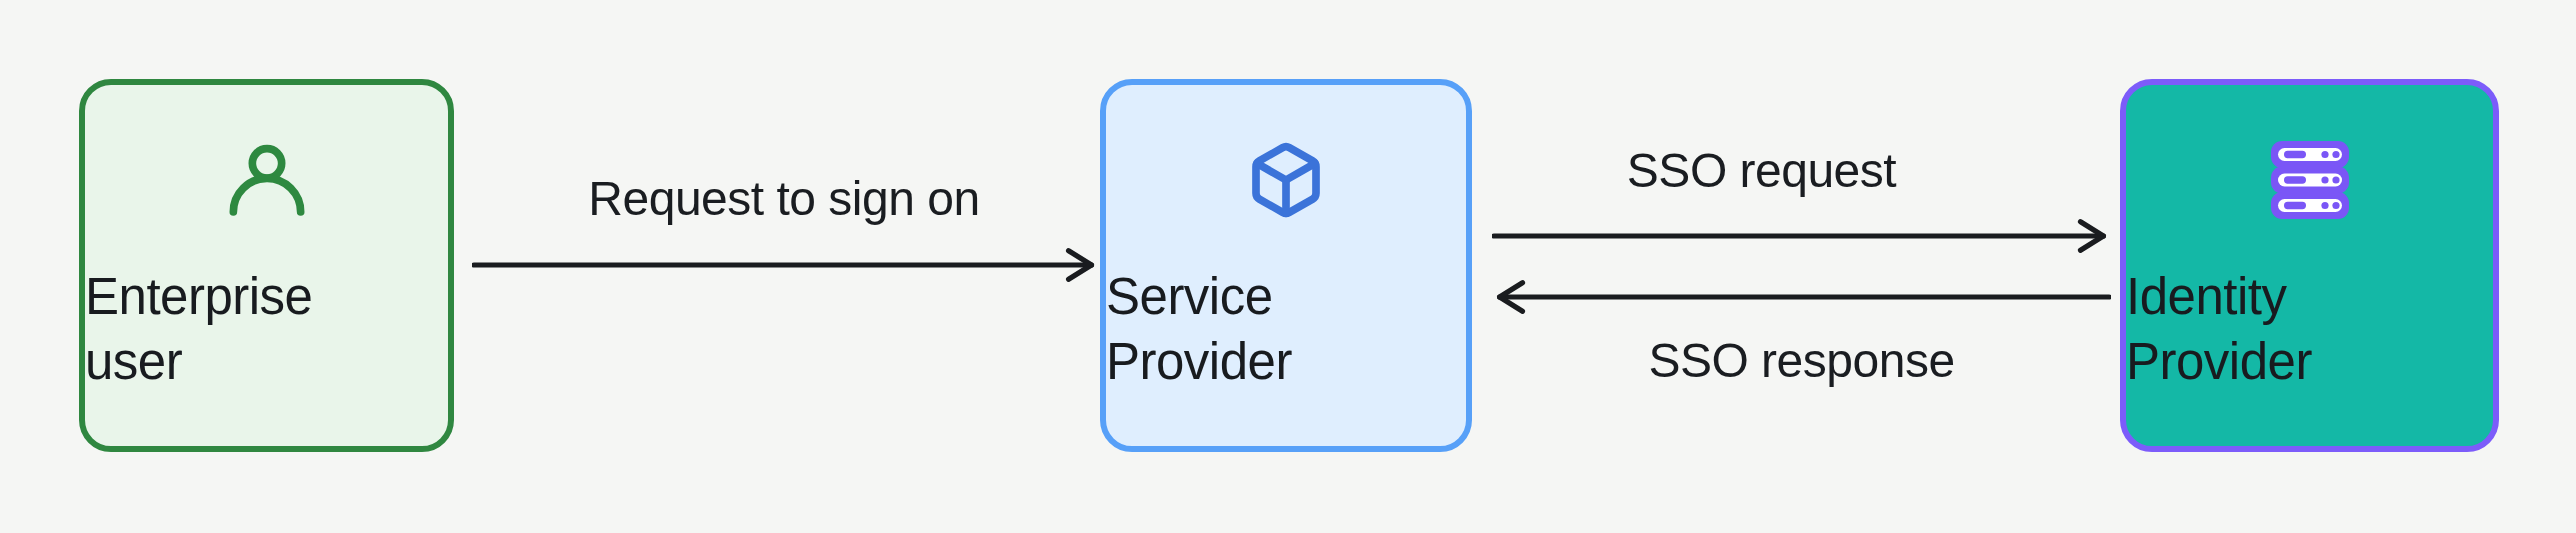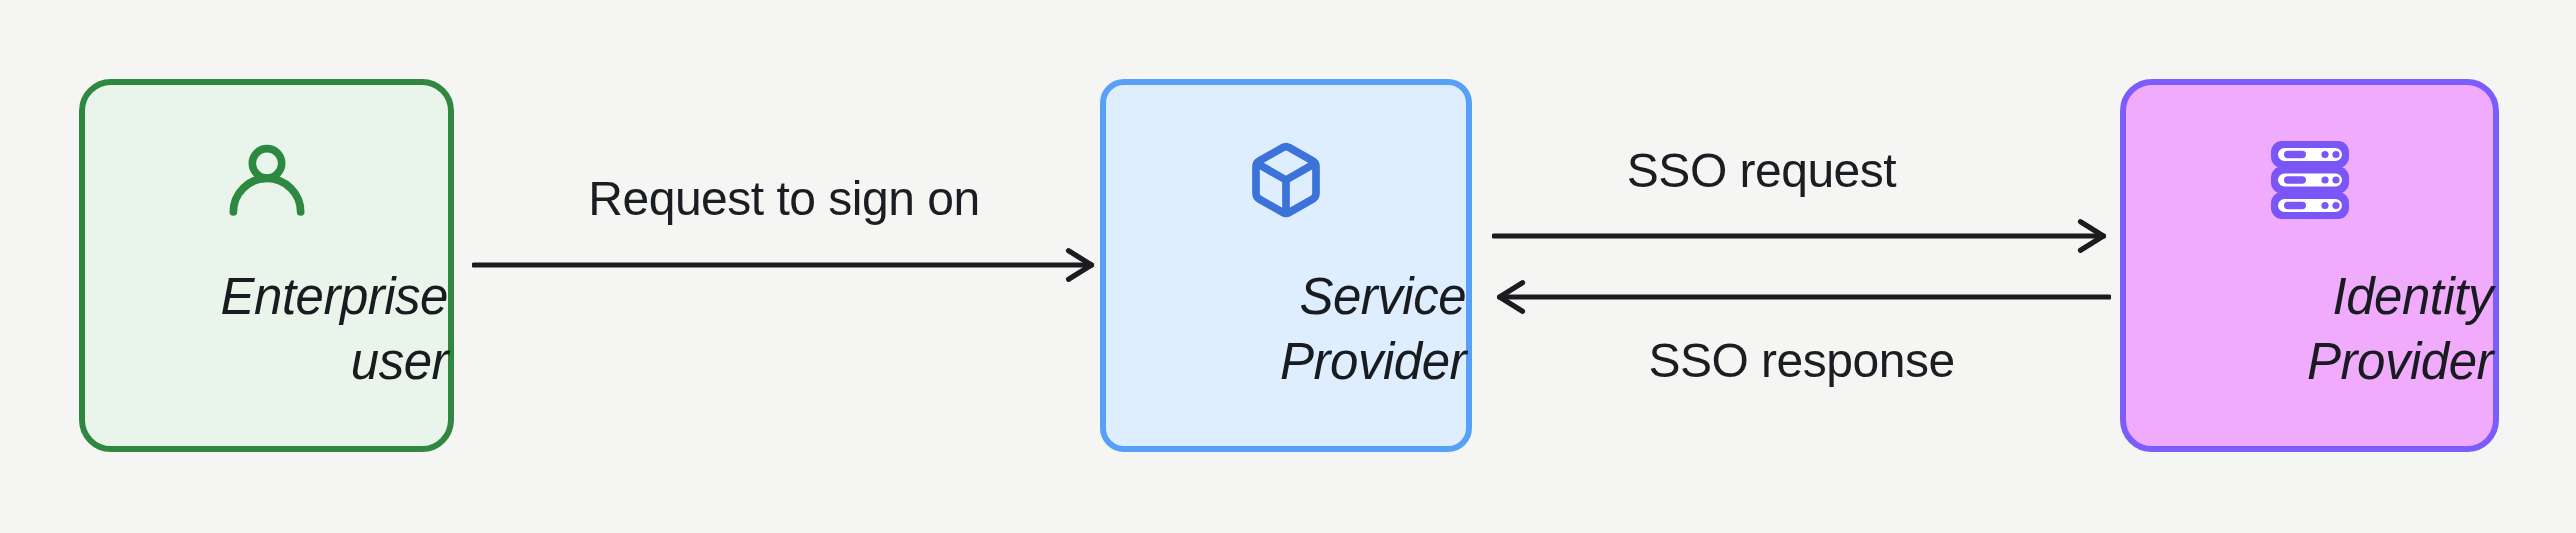--- a/index.html
+++ b/index.html
@@ -16,43 +16,42 @@
   }
   .node {
     position: absolute;
     top: 79px;
     height: 373px;
     box-sizing: border-box;
     border-radius: 32px;
     border: 6.7px solid transparent;
   }
   .node-green  { left: 79px;   width: 375px; background: #e9f5ea; border-color: #2f8740; }
-  .node-blue   { left: 1100px; width: 372px; background: #dfeefe; border-color: #57a0f8; border-radius: 24px; }
-  .node-purple { left: 2120px; width: 379px; background: #f0abfc; border-color: #7c5cfa; }
+  .node-blue   { left: 1100px; width: 372px; background: #dfeefe; border-color: #57a0f8; }
+  .node-purple { left: 2120px; width: 379px; background: #14b8a6; border-color: #7c5cfa; }
 
   .node-icon {
     position: absolute;
     top: 55px; left: 0; right: 0;
     display: flex;
     justify-content: center;
   }
   .node-green  .node-icon { color: #2e8940; }
   .node-blue   .node-icon { color: #3b73d9; }
   .node-purple .node-icon { color: #7a56f6; }
 
   .node-label {
     position: absolute;
     top: 179px; left: 0; right: 0;
-    text-align: right;
+    text-align: left;
     font-size: 51px;
     line-height: 65px;
     font-weight: 500;
     color: #181b1f;
     letter-spacing: -0.5px;
-    font-style: italic;
   }
 
   .edge-label {
     position: absolute;
     text-align: center;
     font-size: 48px;
     line-height: 55px;
     font-weight: 400;
     color: #1a1d21;
     letter-spacing: -0.5px;

